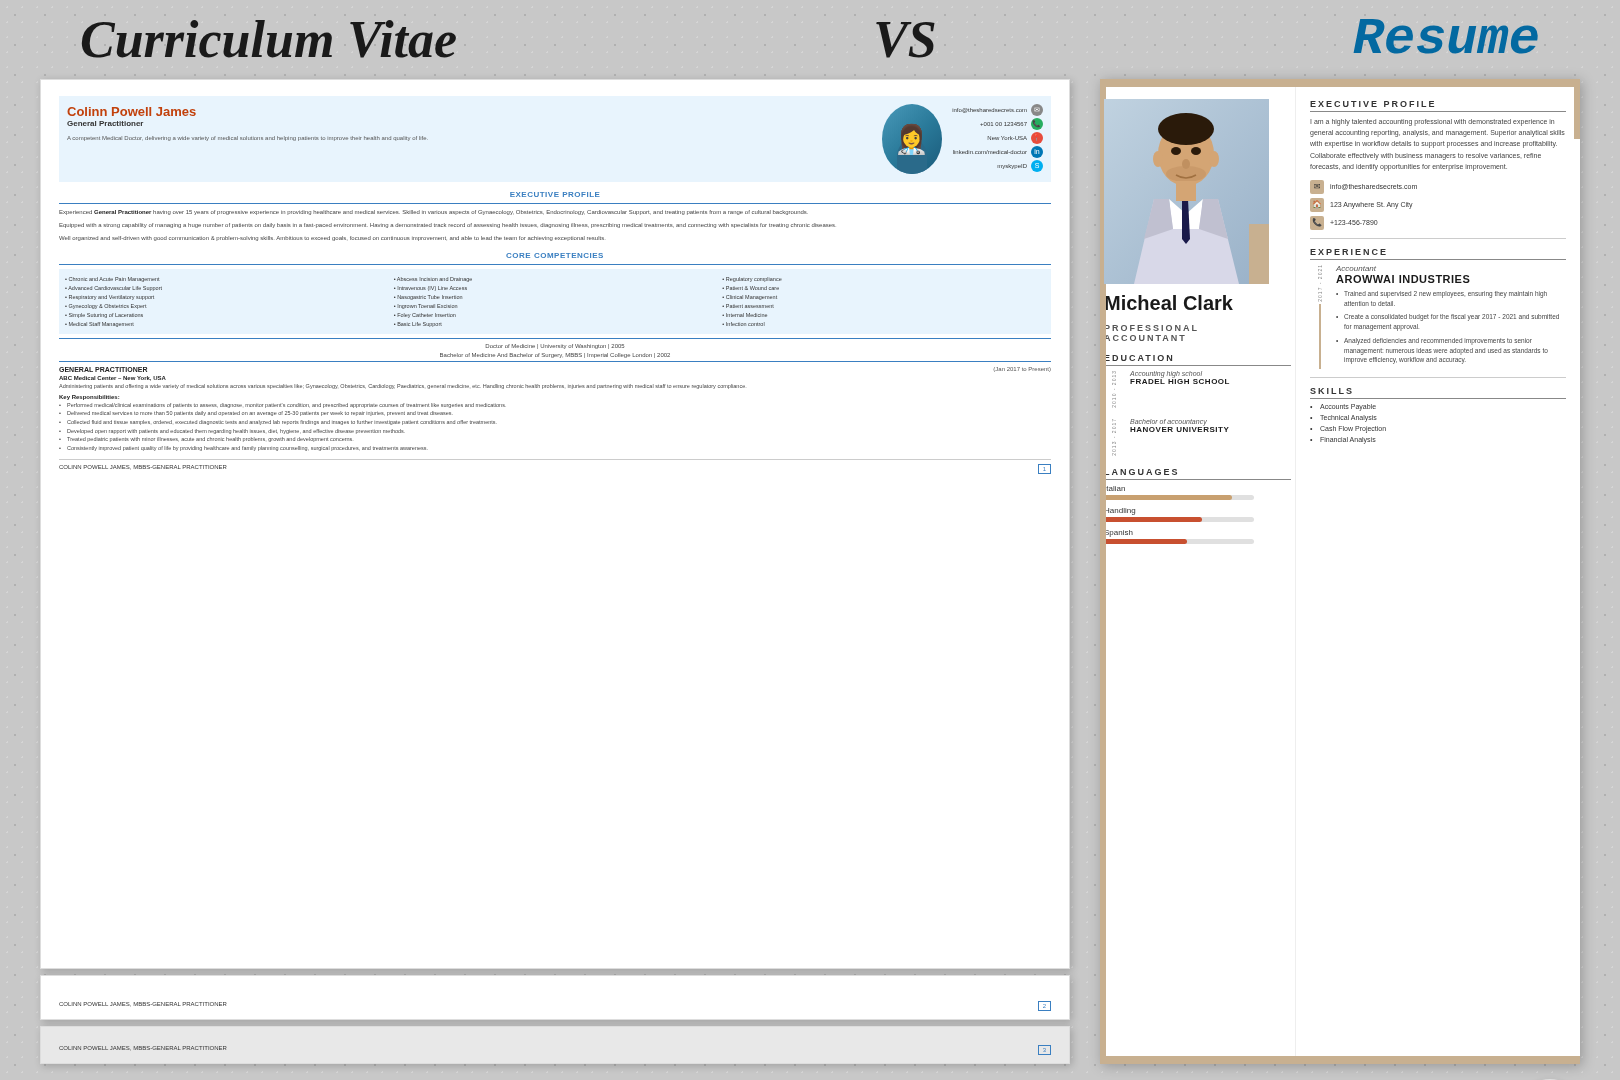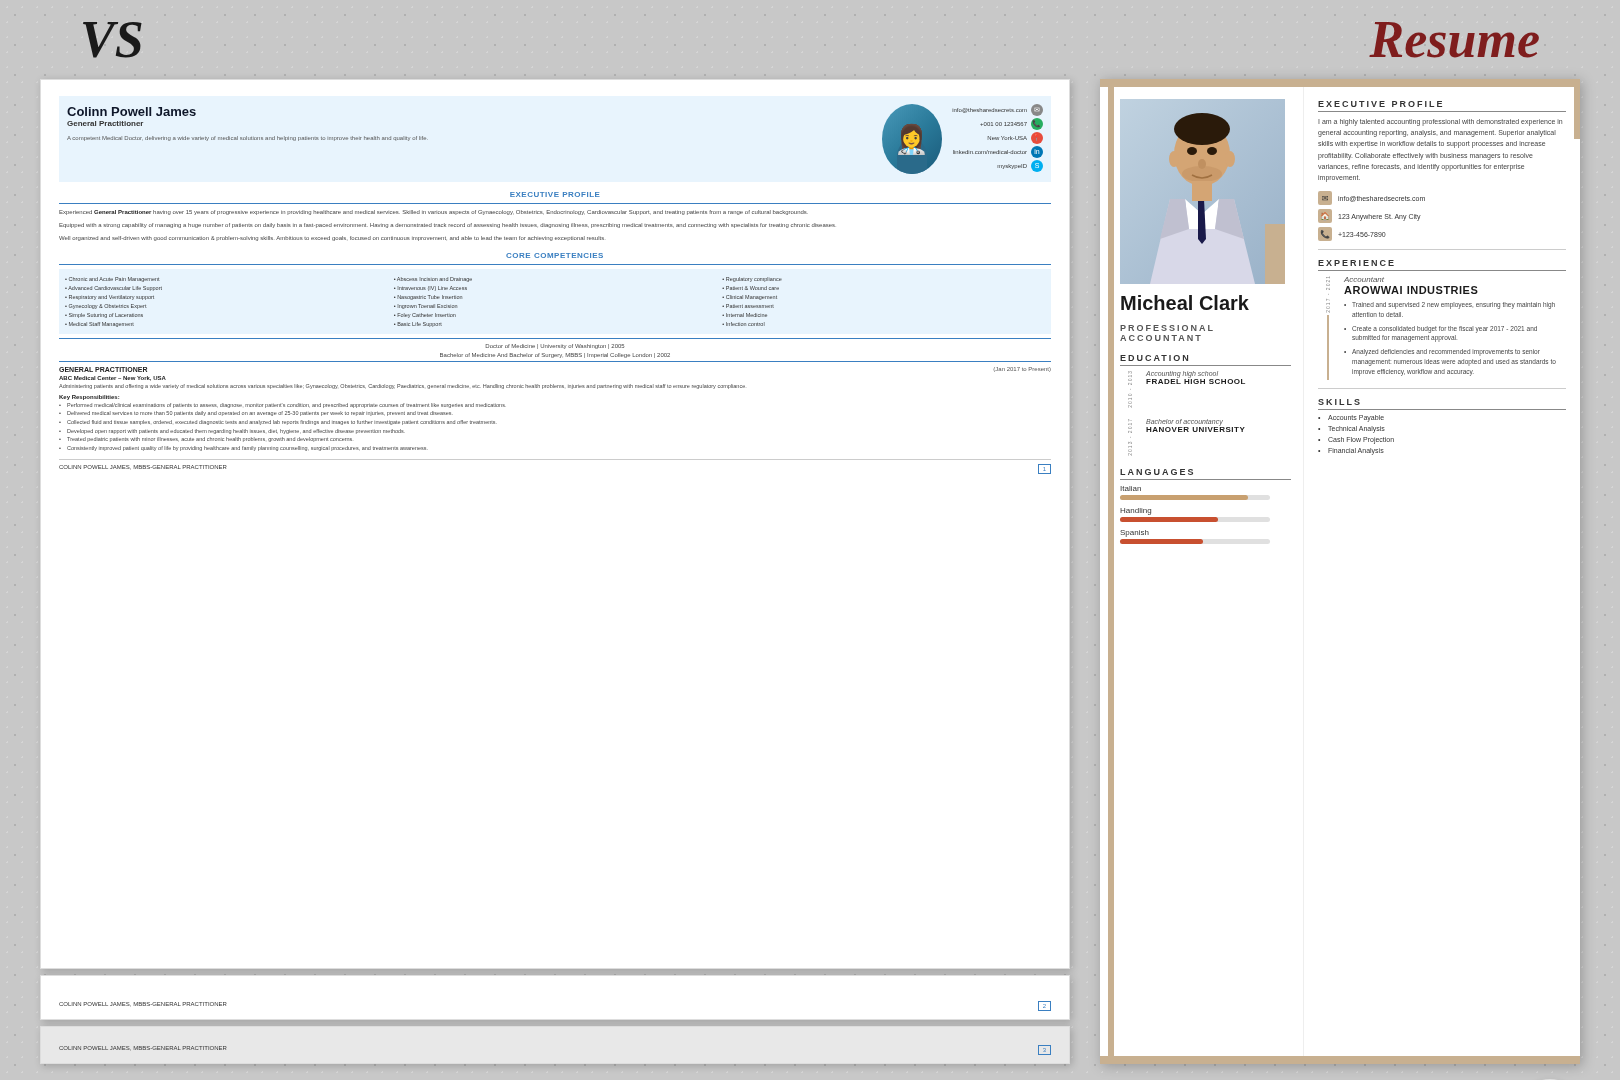--- a/index.html
+++ b/index.html
@@ -35,22 +35,22 @@
       font-size: 52px;
       font-weight: 900;
       font-style: italic;
       color: #1a1a1a;
       font-family: 'Georgia', serif;
     }
     .header-title-resume {
       font-size: 52px;
       font-weight: 900;
       font-style: italic;
-      color: #7f1d1d;
-      font-family: Liberation Serif, serif;
+      color: #0369a1;
+      font-family: Liberation Mono, monospace;
     }
 
     
     .main-content {
       display: flex;
       gap: 30px;
       padding: 0 40px;
       height: calc(100% - 95px);
     }
 
@@ -103,21 +103,21 @@
       margin-bottom: 8px;
       background: #e8f4fd;
       padding: 8px;
     }
     .cv-header-left {
       flex: 1;
     }
     .cv-name {
       font-size: 13px;
       font-weight: bold;
-      color: #0f172a;
+      color: #c2410c;
     }
     .cv-title {
       font-size: 8px;
       font-weight: bold;
       color: #333;
       margin-bottom: 6px;
     }
     .cv-description {
       font-size: 6px;
       color: #555;
@@ -291,24 +291,23 @@
 
     .resume-inner {
       display: flex;
       flex: 1;
       padding: 0;
     }
 
     
     .resume-left-col {
       width: 195px;
-      padding: 12px 12px;
+      padding: 12px 4px;
       background: white;
       position: relative;
-      margin-left: 8px;
     }
 
     .resume-photo-container {
       width: 165px;
       height: 185px;
       margin-bottom: 8px;
       position: relative;
       overflow: hidden;
     }
     .resume-photo {
@@ -560,20 +559,21 @@
       right: 0;
       width: 6px;
       height: 60px;
       background: #c8b090;
     }
   </style>
 </head>
 <body>
 
 <div class="header">
+  <span class="header-title-cv">Curriculum Vitae</span>
   <span class="header-vs">VS</span>
   <span class="header-title-resume">Resume</span>
 </div>
 
 <div class="main-content">
 
   <div class="cv-section">
 
     <div class="cv-page">
 

